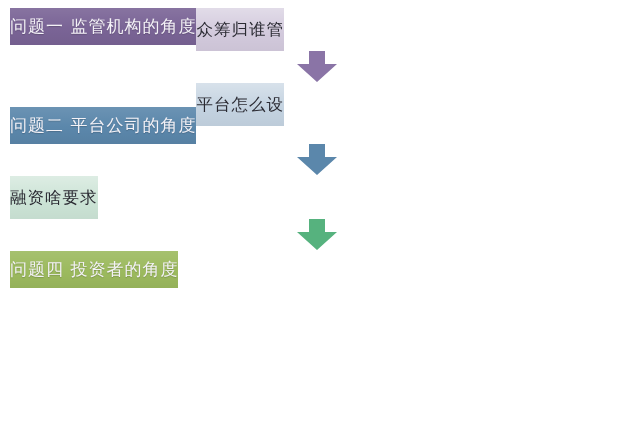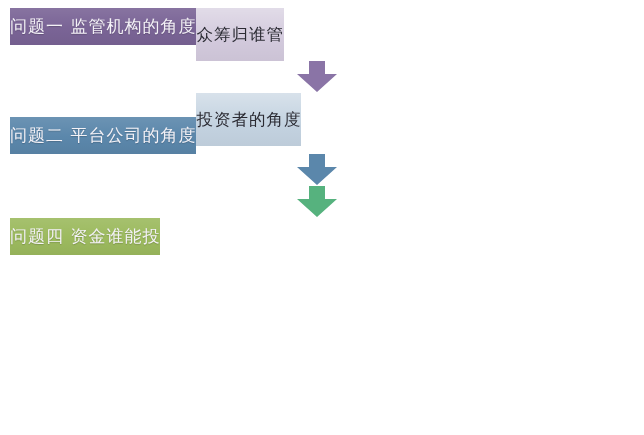--- a/index.html
+++ b/index.html
@@ -29,21 +29,21 @@
     display:flex;
     align-items:center;
     justify-content:center;
     color:#f4f2f7;
     font-size:17px;
     letter-spacing:1px;
     text-shadow:0 1px 1px rgba(0,0,0,.18);
     box-sizing:border-box;
   }
   .block-body{
-    height:53px;
+    height:43px;
     display:flex;
     align-items:center;
     justify-content:center;
     color:#2b2b33;
     font-size:16.5px;
     letter-spacing:1px;
     box-sizing:border-box;
   }
   
   .block-header{
@@ -82,39 +82,42 @@
     <svg class="arrow-svg" width="44" height="32" viewBox="0 0 44 32">
       <polygon points="14,0 30,0 30,13 42,13 22,31 2,13 14,13" fill="#8a74a6"></polygon>
     </svg>
   </div>
 
   <div class="block">
     <div class="block-header" style="background-color: rgb(91, 135, 171); color: rgb(244, 242, 247); margin-top: 24px;">
       <span>问题二 平台公司的角度</span>
     </div>
     <div class="block-body" style="background-color: rgb(195, 210, 224); color: rgb(43, 43, 51);">
-      <span>投资者的角度</span>
+      <span>平台怎么设</span>
     </div>
   </div>
 
   <div class="connector">
     <svg class="arrow-svg" width="44" height="32" viewBox="0 0 44 32">
       <polygon points="14,0 30,0 30,13 42,13 22,31 2,13 14,13" fill="#5b87ab"></polygon>
     </svg>
   </div>
 
   <div class="block">
+    <div class="block-body" style="background-color: rgb(203, 227, 213); color: rgb(43, 43, 51);">
+      <span>融资啥要求</span>
+    </div>
   </div>
 
   <div class="connector">
     <svg class="arrow-svg" width="44" height="32" viewBox="0 0 44 32">
       <polygon points="14,0 30,0 30,13 42,13 22,31 2,13 14,13" fill="#56b27e"></polygon>
     </svg>
   </div>
 
   <div class="block">
     <div class="block-header" style="background-color: rgb(156, 186, 94); color: rgb(244, 242, 247);">
-      <span>问题四 资金谁能投</span>
+      <span>问题四 投资者的角度</span>
     </div>
   </div>
 
   <div class="spacer"></div>
 </div>
 
 </body></html>

